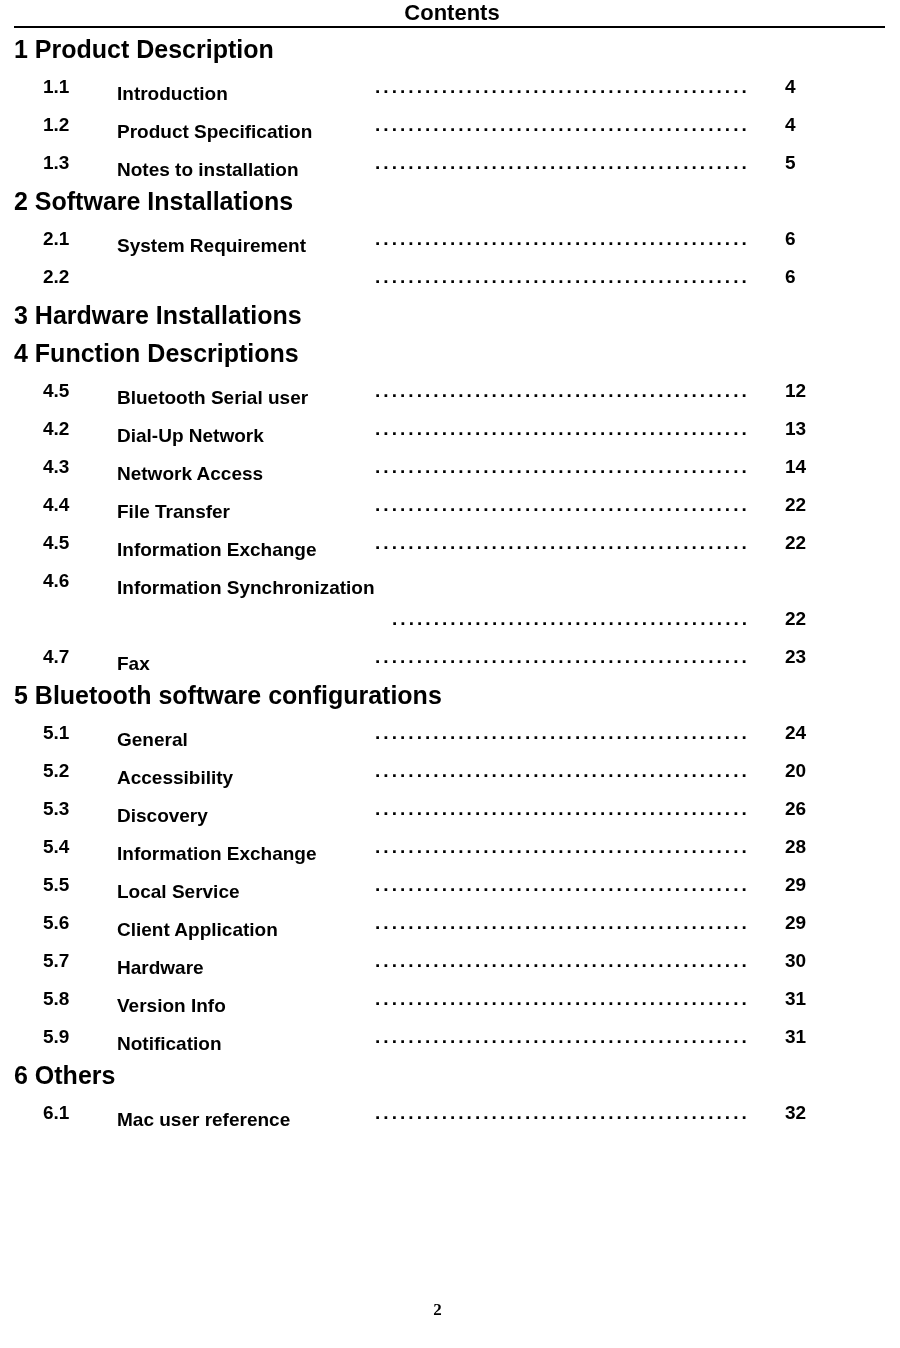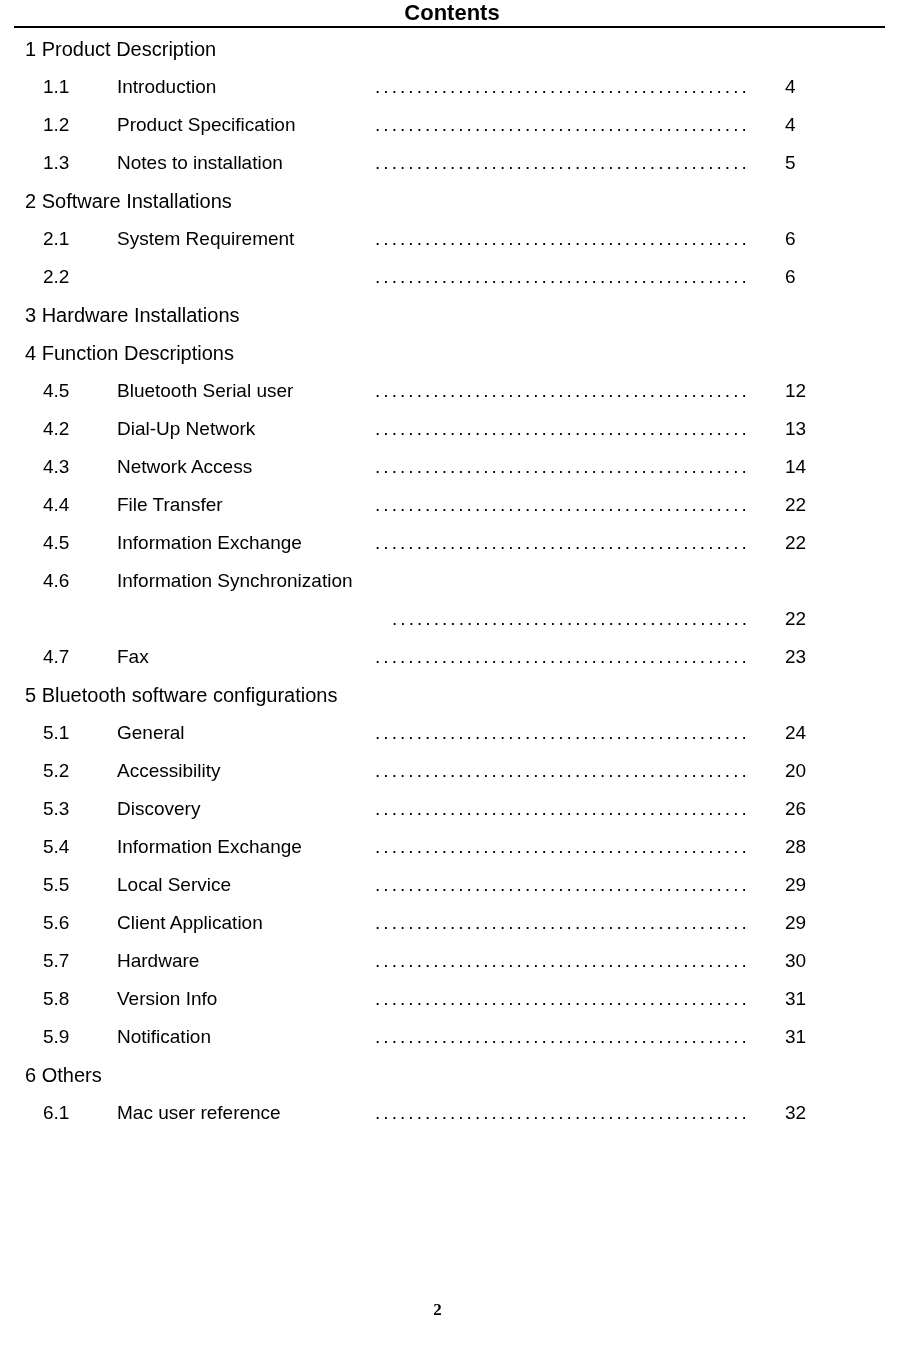--- a/index.html
+++ b/index.html
@@ -40,44 +40,46 @@
 
   
   .toc {
     position: absolute;
     top: 30px;
     left: 0;
     width: 900px;
   }
 
   .chapter {
-    font-size: 20px;
+    font-size: 25px;
     line-height: 38px;
-    padding-left: 25px;
+    padding-left: 14px;
     white-space: nowrap;
+    font-weight: bold;
   }
 
   .entry {
     position: relative;
     height: 38px;
     line-height: 38px;
     font-size: 19px;
     white-space: nowrap;
+    font-weight: bold;
   }
 
   .entry-num {
     position: absolute;
     left: 43px;
     top: 0;
   }
 
   .entry-title {
     position: absolute;
     left: 117px;
-    top: 0;
+    top: 7px;
   }
 
   .entry-leader {
     position: absolute;
     left: 375px;
     top: 0;
     width: 372px;
     overflow: hidden;
     letter-spacing: 3.05px;
     font-size: 19px;

